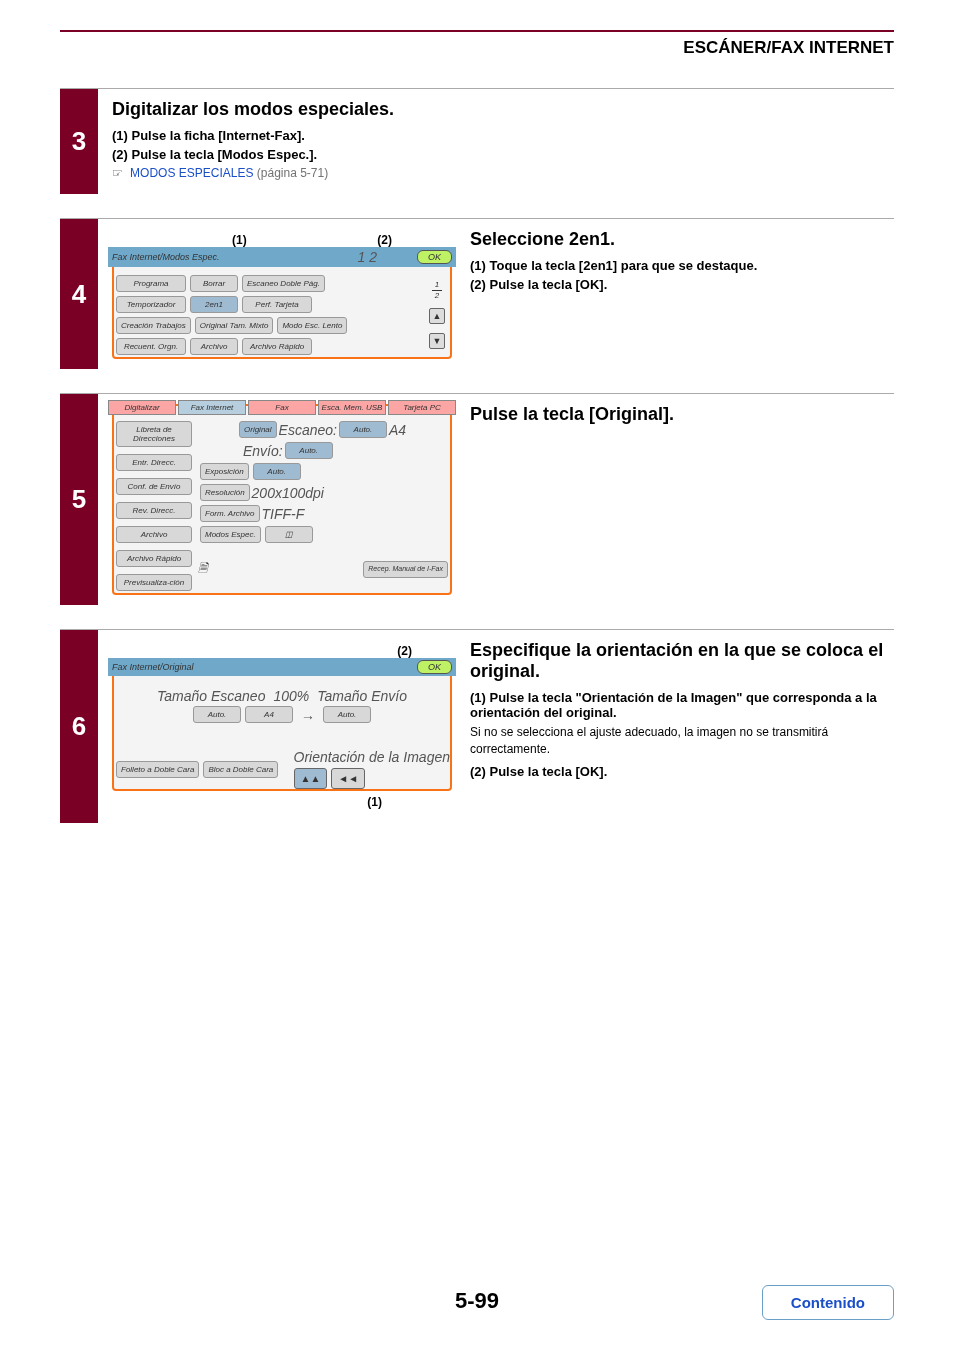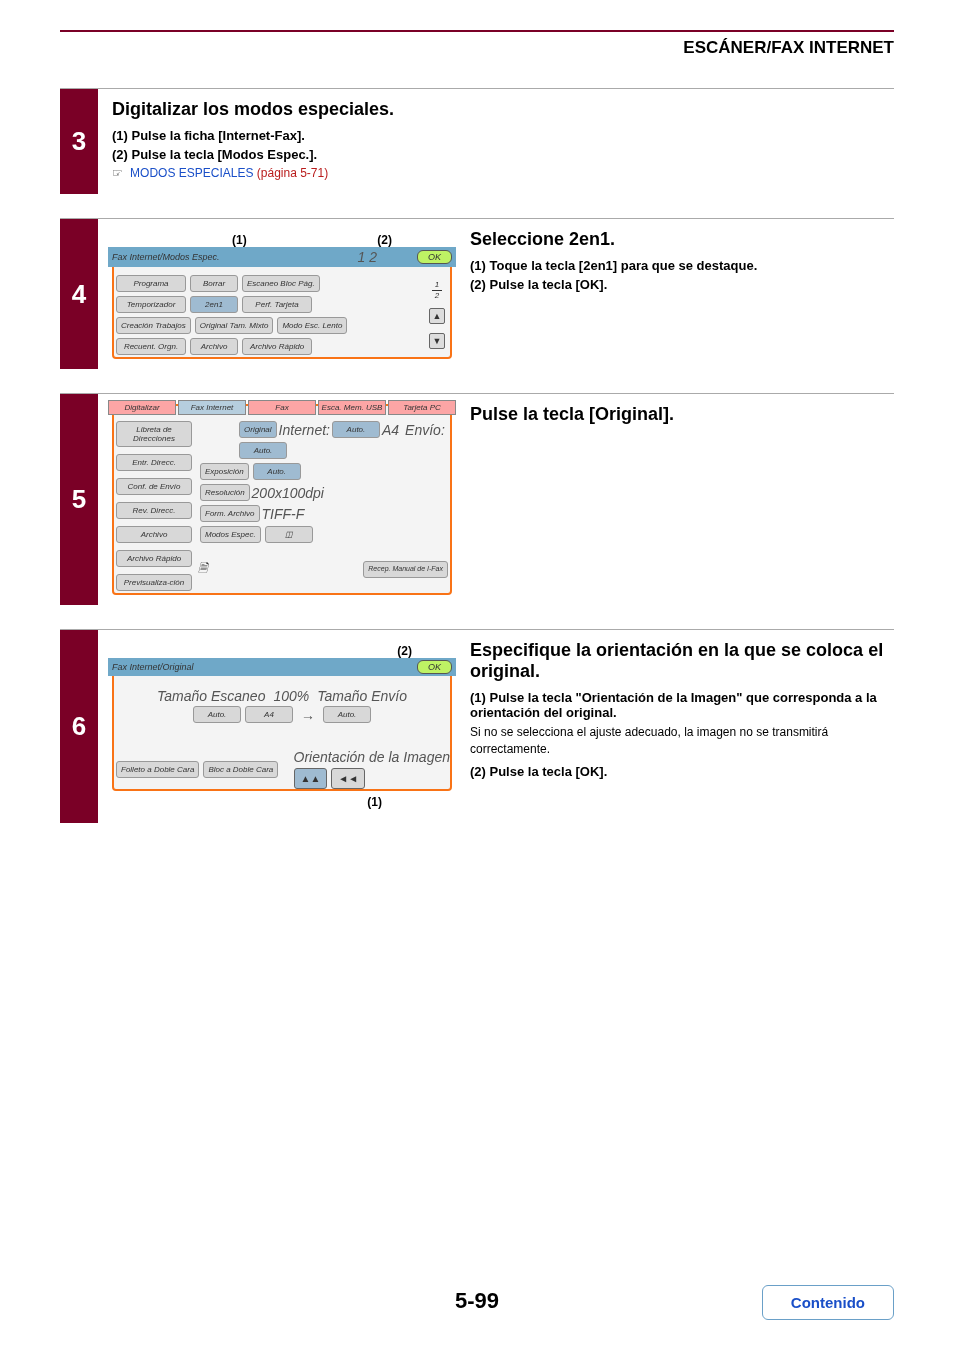--- a/index.html
+++ b/index.html
@@ -62,21 +62,21 @@
     font-size: 13px;
     font-weight: bold;
     margin-bottom: 4px;
   }
   .link-line {
     font-size: 12px;
     color: #1a4fc8;
     margin-bottom: 4px;
   }
   .link-line .icon { color: #000; margin-right: 4px; }
-  .link-line .trail { color: #b91c1c; }
+  .link-line .trail { color: #737373; }
   .body-text {
     font-size: 12px;
     margin-bottom: 6px;
     line-height: 1.4;
   }
 
   
   .ui-panel {
     border: 2px solid #f97316;
     border-radius: 4px;
@@ -222,21 +222,21 @@
               <span style="display:flex; gap:40px; align-items:center;">
                 <span class="small-label">1 2</span>
                 <span class="ok-btn">OK</span>
               </span>
             </div>
             <div style="display:flex;">
               <div style="flex:1;">
                 <div class="row-flex">
                   <span class="ui-btn wide">Programa</span>
                   <span class="ui-btn narrow">Borrar</span>
-                  <span class="ui-btn wide">Escaneo Bloc Pág.</span>
+                  <span class="ui-btn wide">Escaneo Doble Pág.</span>
                 </div>
                 <div class="row-flex">
                   <span class="ui-btn wide">Temporizador</span>
                   <span class="ui-btn narrow sel">2en1</span>
                   <span class="ui-btn wide">Perf. Tarjeta</span>
                 </div>
                 <div class="row-flex">
                   <span class="ui-btn wide">Creación Trabajos</span>
                   <span class="ui-btn narrow">Original Tam. Mixto</span>
                   <span class="ui-btn wide">Modo Esc. Lento</span>
@@ -287,21 +287,21 @@
                 <span class="ui-btn">Entr. Direcc.</span>
                 <span class="ui-btn">Conf. de Envío</span>
                 <span class="ui-btn">Rev. Direcc.</span>
                 <span class="ui-btn">Archivo</span>
                 <span class="ui-btn">Archivo Rápido</span>
                 <span class="ui-btn">Previsualiza-ción</span>
               </div>
               <div class="main-area">
                 <div class="row-flex" style="align-items:center;margin-left:39px;">
                   <span class="ui-btn sel">Original</span>
-                  <span class="small-label">Internet:</span>
+                  <span class="small-label">Escaneo:</span>
                   <span class="ui-btn narrow sel">Auto.</span>
                   <span class="small-label">A4</span>
                   <span class="small-label" style="margin-left:6px;">Envío:</span>
                   <span class="ui-btn narrow sel">Auto.</span>
                 </div>
                 <div class="row-flex">
                   <span class="ui-btn">Exposición</span>
                   <span class="ui-btn narrow sel">Auto.</span>
                 </div>
                 <div class="row-flex">

